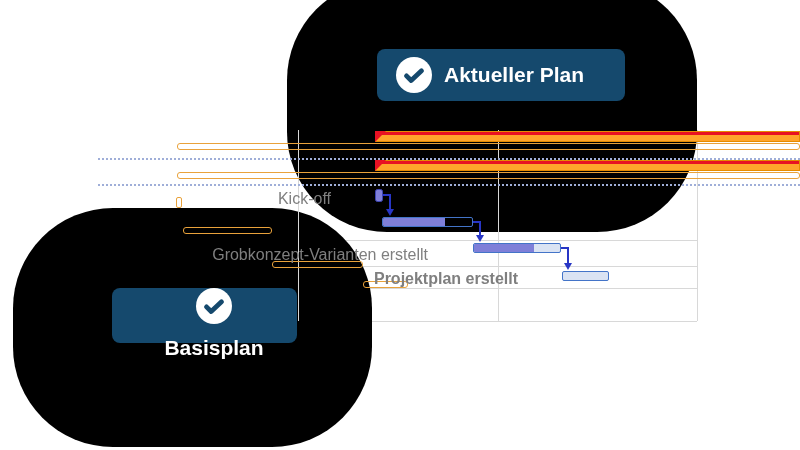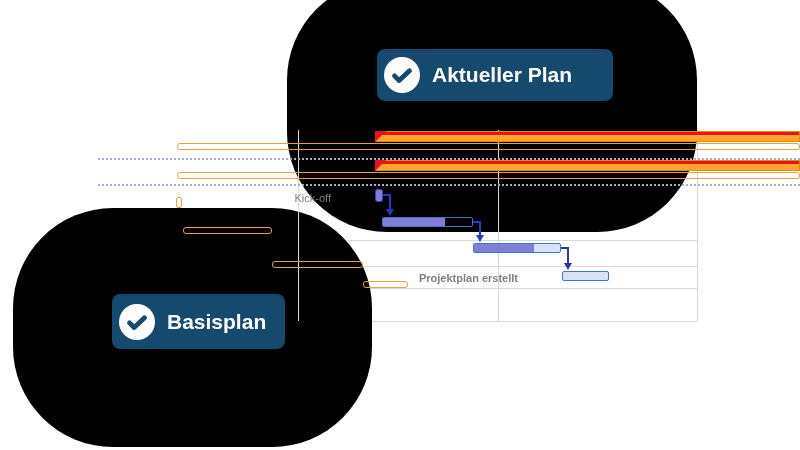--- a/index.html
+++ b/index.html
@@ -8,38 +8,38 @@
   .layer{position:absolute;inset:0;}
   #hgrid{z-index:1;}
   .blob{position:absolute;background:#000;border-radius:100px;z-index:2;}
   .blob-top{left:287px;top:-20px;width:410px;height:252px;}
   .blob-bottom{left:13px;top:208px;width:359px;height:239px;}
   #grid2{z-index:3;}
   #gantt{z-index:4;}
   .hline{position:absolute;height:1px;background:var(--gridline,#d8d8d8);}
   .vline{position:absolute;width:1px;background:var(--gridline,#d8d8d8);}
   .dotline{position:absolute;height:0;border-top:2px dotted var(--dotted-line,#9faed8);}
-  .task-label{position:absolute;font-size:11px;line-height:13px;color:var(--label-gray,#7f7f7f);white-space:nowrap;}
+  .task-label{position:absolute;font-size:16px;line-height:13px;color:var(--label-gray,#7f7f7f);white-space:nowrap;}
   .baseline-bar{position:absolute;height:7px;box-sizing:border-box;border:1.5px solid var(--baseline-orange,#e9a23b);border-radius:3px;background:transparent;}
   .baseline-milestone{position:absolute;width:6px;height:11px;box-sizing:border-box;border:1.5px solid var(--baseline-orange,#e9a23b);border-radius:2px;background:transparent;}
   .current-milestone{position:absolute;width:8px;height:13px;box-sizing:border-box;background:var(--progress-purple,#7f7fd8);border:1.5px solid var(--milestone-border,#3d45b5);border-radius:2.5px;}
   .bar-critical{position:absolute;height:11px;box-sizing:border-box;background:var(--bar-orange,#ffa52b);border:1px solid var(--bar-orange-border,#e68c00);}
   .bar-critical .stripe{position:absolute;left:0;right:0;top:0;height:2.5px;background:var(--critical-red,#e81123);}
   .bar-critical .flag{position:absolute;left:-1px;top:-1px;width:0;height:0;border-top:11px solid var(--critical-red,#e81123);border-right:11px solid transparent;}
   .bar-task{position:absolute;height:10px;box-sizing:border-box;border:1.5px solid var(--task-border-blue,#4374c8);border-radius:2px;overflow:hidden;}
   .bar-task .progress{position:absolute;left:0;top:0;bottom:0;background:var(--progress-purple,#7f7fd8);}
   .rest-light{background:var(--task-fill-light,#dae3f3);}
   .rest-transparent{background:transparent;}
   .link-h,.link-v{position:absolute;background:var(--connector-blue,#2836c6);}
   .link-arrow{position:absolute;width:0;height:0;border-left:4.5px solid transparent;border-right:4.5px solid transparent;border-top:7px solid var(--connector-blue,#2836c6);}
-  .badge{position:absolute;display:flex;align-items:center;gap:12px;padding-left:7px;
+  .badge{position:absolute;display:flex;align-items:center;gap:12px;padding-left:19px;
          background:var(--accent-navy,#15496d);border-radius:8px;color:#fff;
          font-weight:bold;font-size:21px;z-index:6;cursor:pointer;}
   .badge-current{left:377px;top:49px;width:229px;height:52px;}
-  .badge-baseline{left:112px;top:294px;width:166px;height:55px;}
+  .badge-baseline{left:112px;top:288px;width:166px;height:55px;flex-direction:column;}
   .check{display:inline-flex;width:36px;height:36px;flex:0 0 36px;}
 </style>
 </head>
 <body>
 
 <div class="stage" id="stage">
   <div id="hgrid" class="layer">
       <div class="hline" style="left: 98px; width: 599px; top: 240px;"></div>
       <div class="hline" style="left: 98px; width: 599px; top: 266px;"></div>
       <div class="hline" style="left: 98px; width: 599px; top: 288px;"></div>
@@ -69,20 +69,21 @@
       <div class="current-milestone" style="left: 375px; top: 189px;"></div>
       <div class="task-label" style="right: 469px; top: 192px;">Kick-off</div>
       <div class="baseline-bar" style="left: 183px; width: 89px; top: 227px;"></div>
       <div class="bar-task rest-transparent" style="left: 382px; width: 91px; top: 217px;">
         <div class="progress" style="width: 70%;"></div>
       </div>
       <div class="baseline-bar" style="left: 272px; width: 91px; top: 261px;"></div>
       <div class="bar-task rest-light" style="left: 473px; width: 88px; top: 243px;">
         <div class="progress" style="width: 70%;"></div>
       </div>
+      <div class="task-label" style="right: 372px; top: 248px;">Grobkonzept-Varianten erstellt</div>
       <div class="baseline-bar" style="left: 363px; width: 45px; top: 281px;"></div>
       <div class="bar-task rest-light" style="left: 562px; width: 47px; top: 271px;"></div>
       <div class="task-label" style="right: 282px; top: 272px; font-weight: bold;">Projektplan erstellt</div>
       <div class="link-h" style="left: 383px; top: 194px; width: 8px; height: 2px;"></div>
       <div class="link-v" style="left: 389px; top: 194px; width: 2px; height: 16px;"></div>
       <div class="link-arrow" style="left: 385.5px; top: 209px;"></div>
       <div class="link-h" style="left: 473px; top: 221px; width: 8px; height: 2px;"></div>
       <div class="link-v" style="left: 479px; top: 221px; width: 2px; height: 15px;"></div>
       <div class="link-arrow" style="left: 475.5px; top: 235px;"></div>
       <div class="link-h" style="left: 561px; top: 247px; width: 8px; height: 2px;"></div>

